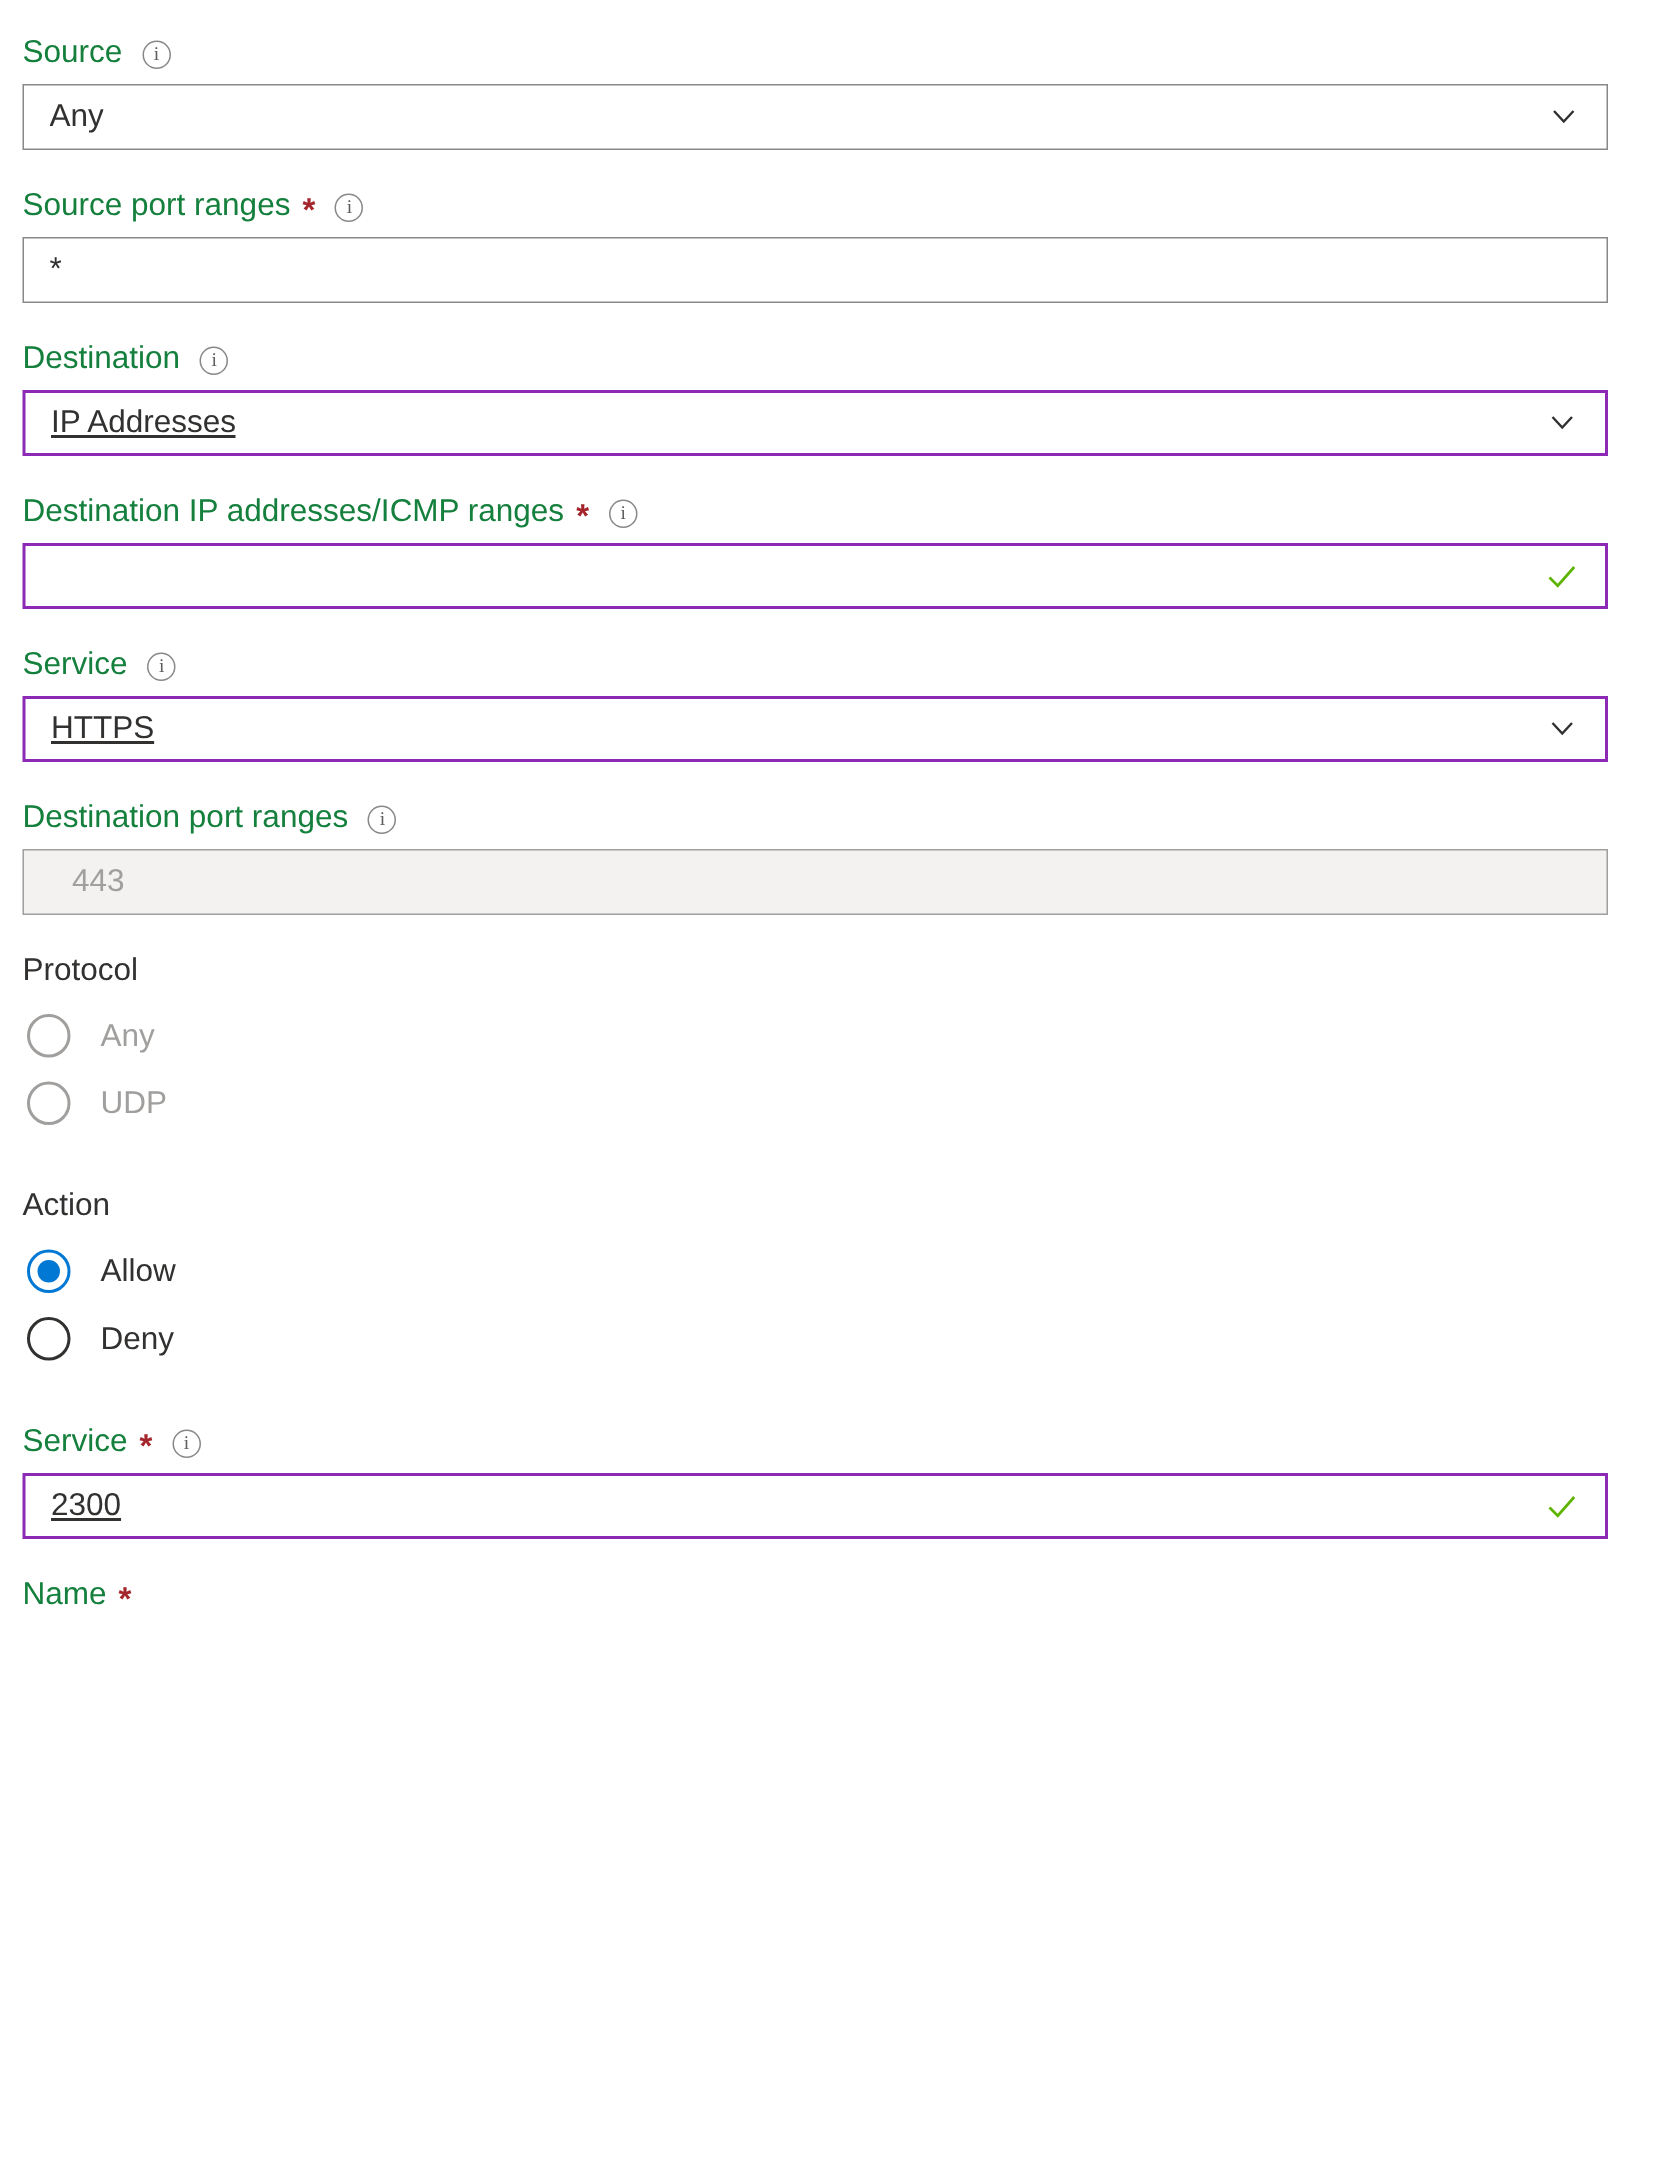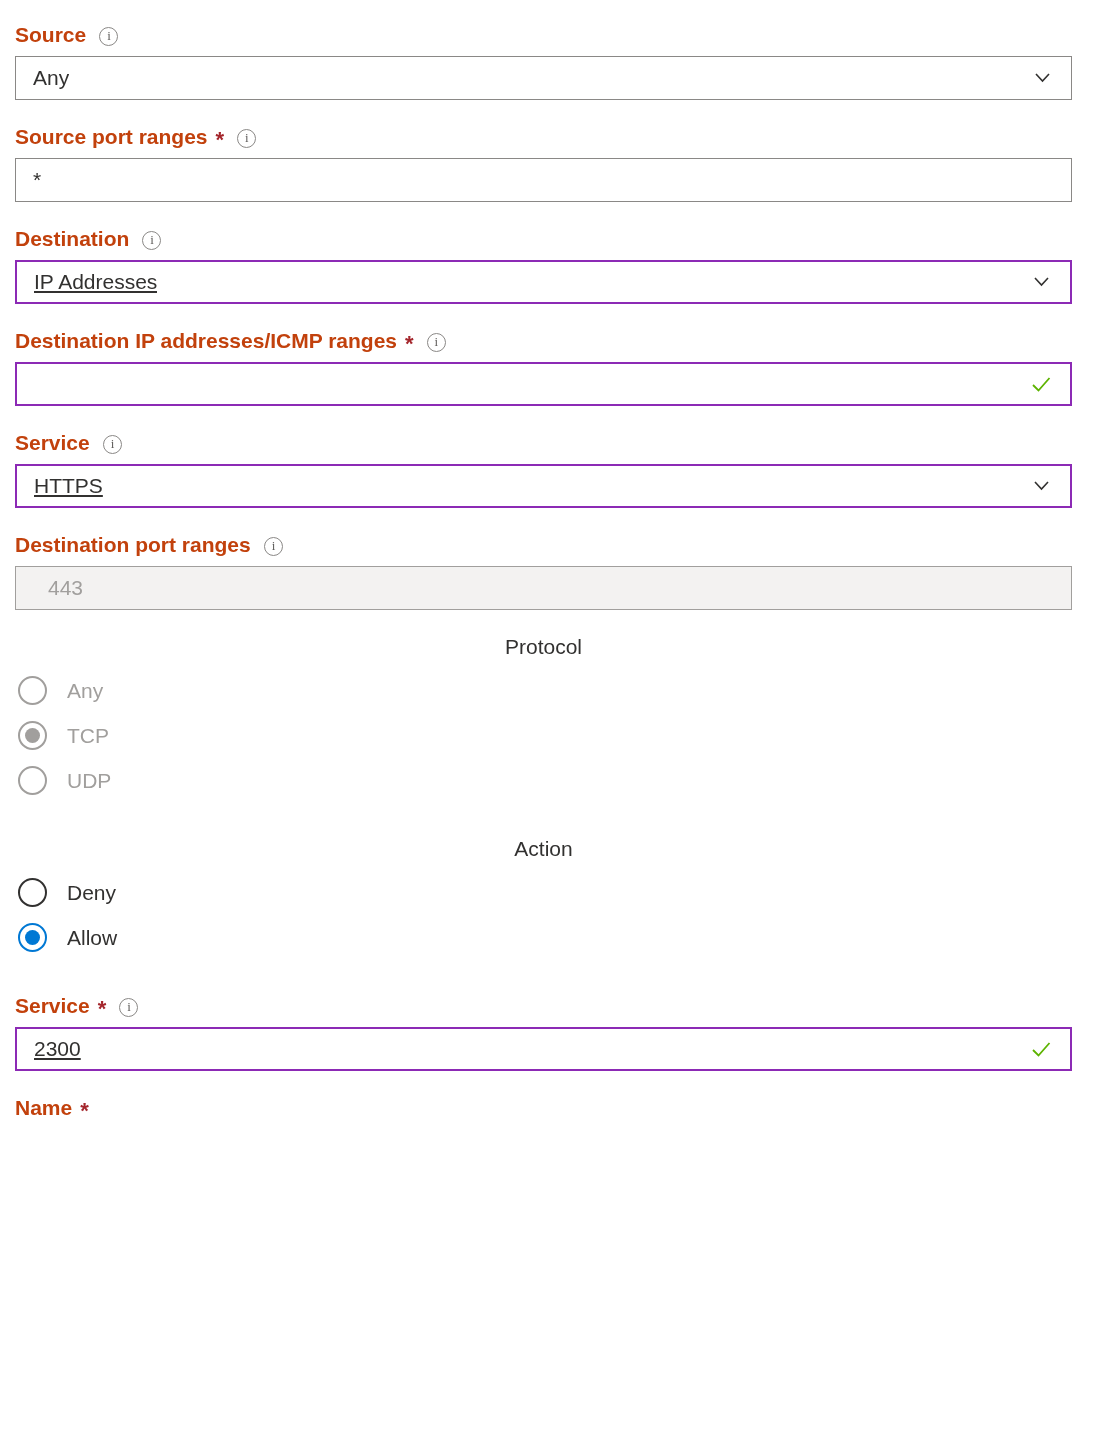--- a/index.html
+++ b/index.html
@@ -27,22 +27,22 @@
 
   .label-row {
     display: flex;
     align-items: center;
     height: 26px;
     margin-bottom: 8px;
   }
   .label-text {
     font-size: 21px;
     line-height: 26px;
-    color: #c2410c;
-    font-weight: 700;
+    color: #15803d;
+    font-weight: 400;
     white-space: nowrap;
   }
 
   .req-star {
     color: #a4262c;
     font-size: 22px;
     line-height: 20px;
     margin-left: 8px;
     font-weight: 700;
     position: relative;
@@ -120,21 +120,20 @@
   }
   .check svg { display: block; }
 
   
   .group { margin-bottom: 24px; }
   .group-title {
     font-size: 21px;
     line-height: 26px;
     color: #323130;
     margin-bottom: 8px;
-    text-align: center;
   }
   .radio-row {
     display: flex;
     align-items: center;
     height: 45px;
   }
   .radio {
     width: 29px;
     height: 29px;
     border-radius: 50%;
@@ -270,41 +269,37 @@
   </div>
 
   <div class="group">
     <div class="group-title">Protocol</div>
 
     <div class="radio-row">
       <span class="radio off"></span>
       <span class="radio-label off">Any</span>
     </div>
     <div class="radio-row">
-      <span class="radio off dot"></span>
-      <span class="radio-label off">TCP</span>
-    </div>
-    <div class="radio-row">
       <span class="radio off"></span>
       <span class="radio-label off">UDP</span>
     </div>
   </div>
 
   <div class="sp-top"></div>
 
   <div class="group">
     <div class="group-title">Action</div>
 
+    <div class="radio-row">
+      <span class="radio blue dot"></span>
+      <span class="radio-label">Allow</span>
+    </div>
     <div class="radio-row">
       <span class="radio"></span>
       <span class="radio-label">Deny</span>
-    </div>
-    <div class="radio-row">
-      <span class="radio blue dot"></span>
-      <span class="radio-label">Allow</span>
     </div>
   </div>
 
   <div class="sp-top"></div>
 
   <div class="field">
     <div class="label-row">
       <span class="label-text">Service</span>
       <span class="req-star">*</span>
       <span class="info-icon">

